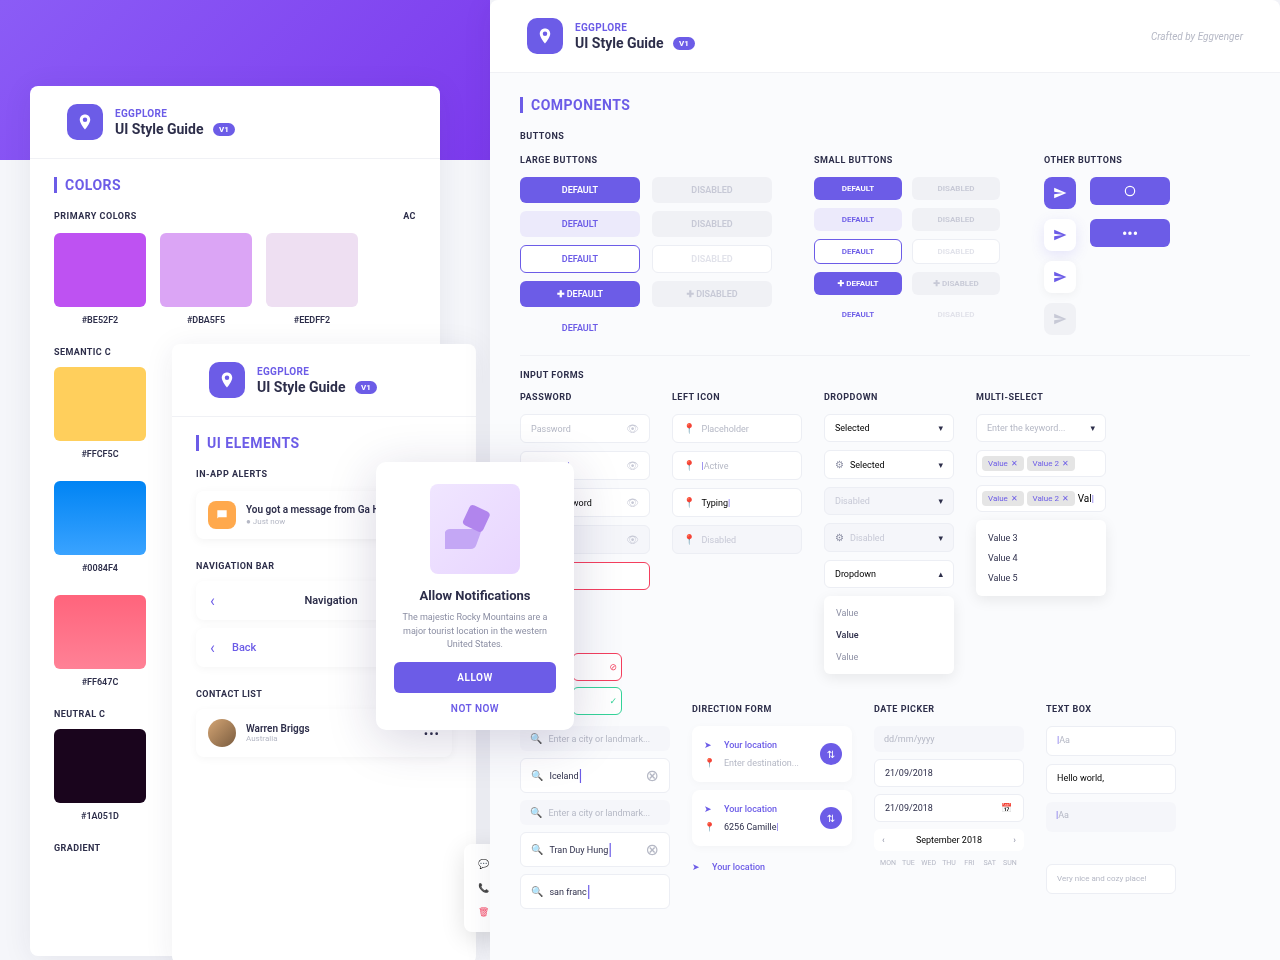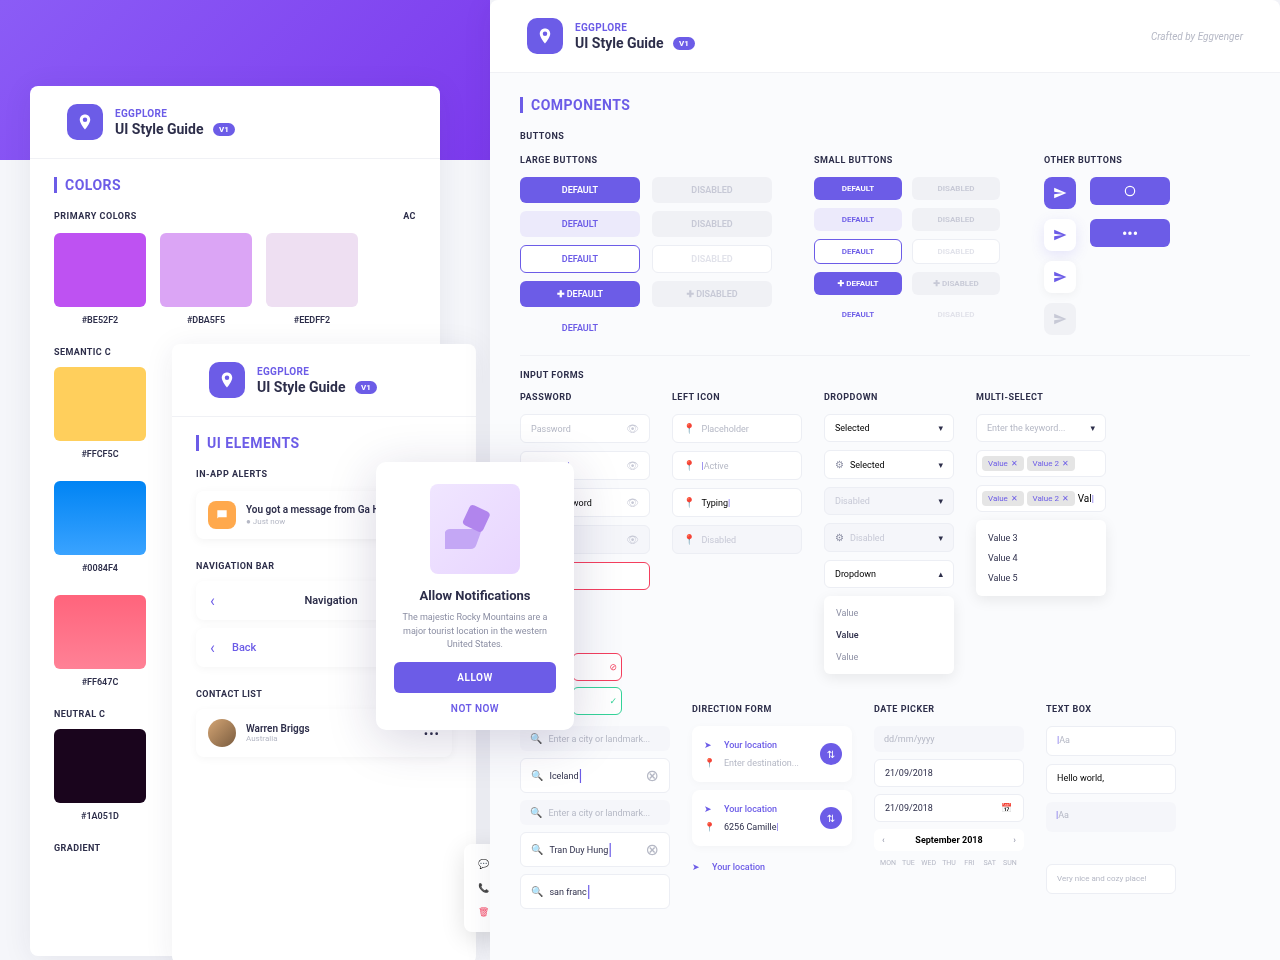--- a/index.html
+++ b/index.html
@@ -530,21 +530,21 @@
           </div>
         <div class="dateinp act">
             <span>21/09/2018</span>
           </div>
         <div class="dateinp act">
             <span>21/09/2018</span>
             <span class="cal">📅</span>
           </div>
         <div class="calnav">
           <span class="arr">‹</span>
-          <span style="font-weight:700;text-align:center;">September 2018</span>
+          <span style="font-weight:400;text-align:center;">September 2018</span>
           <span class="arr">›</span>
         </div>
         <div class="caldays">
           <span class="calday">MON</span>
             <span class="calday">TUE</span>
             <span class="calday">WED</span>
             <span class="calday">THU</span>
             <span class="calday">FRI</span>
             <span class="calday">SAT</span>
             <span class="calday">SUN</span>

